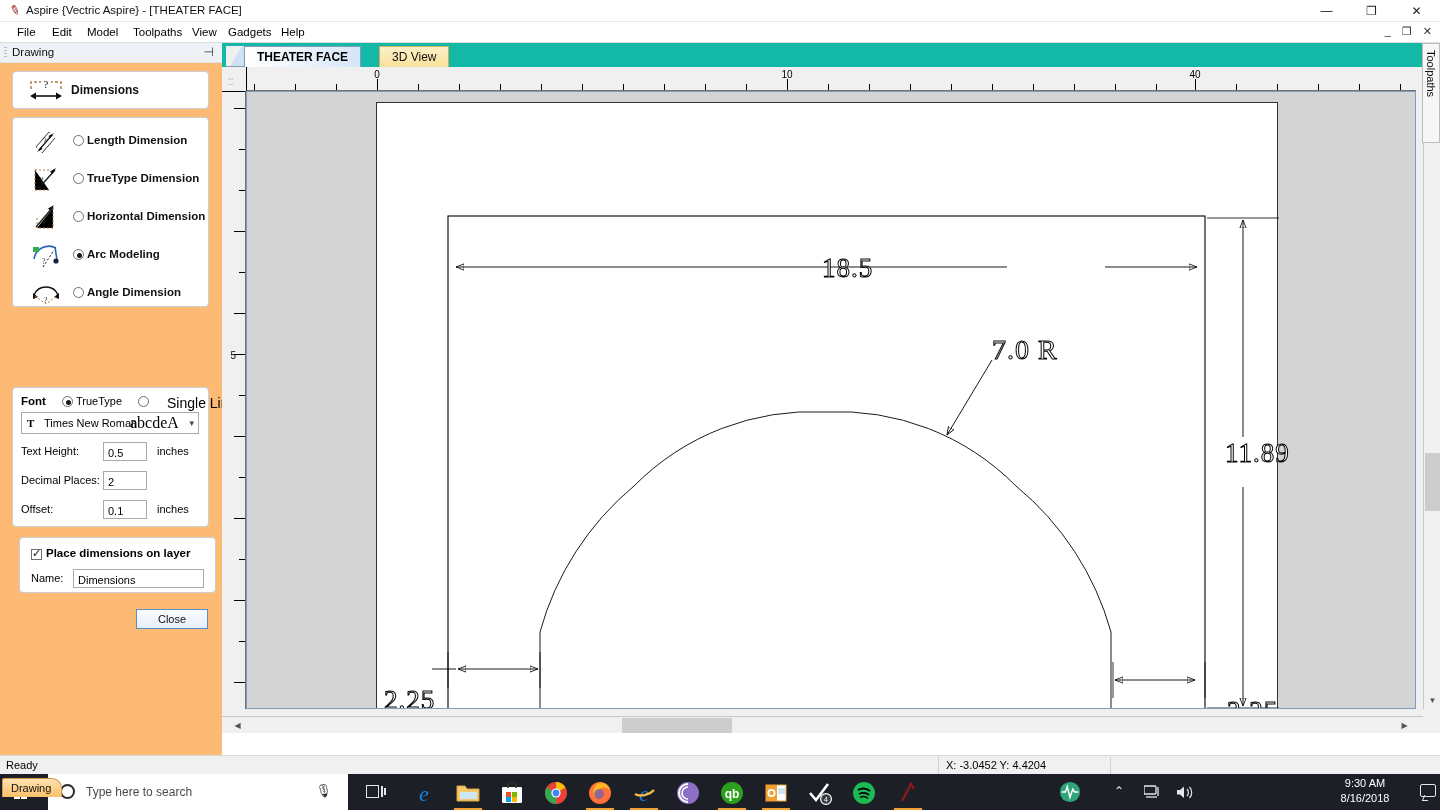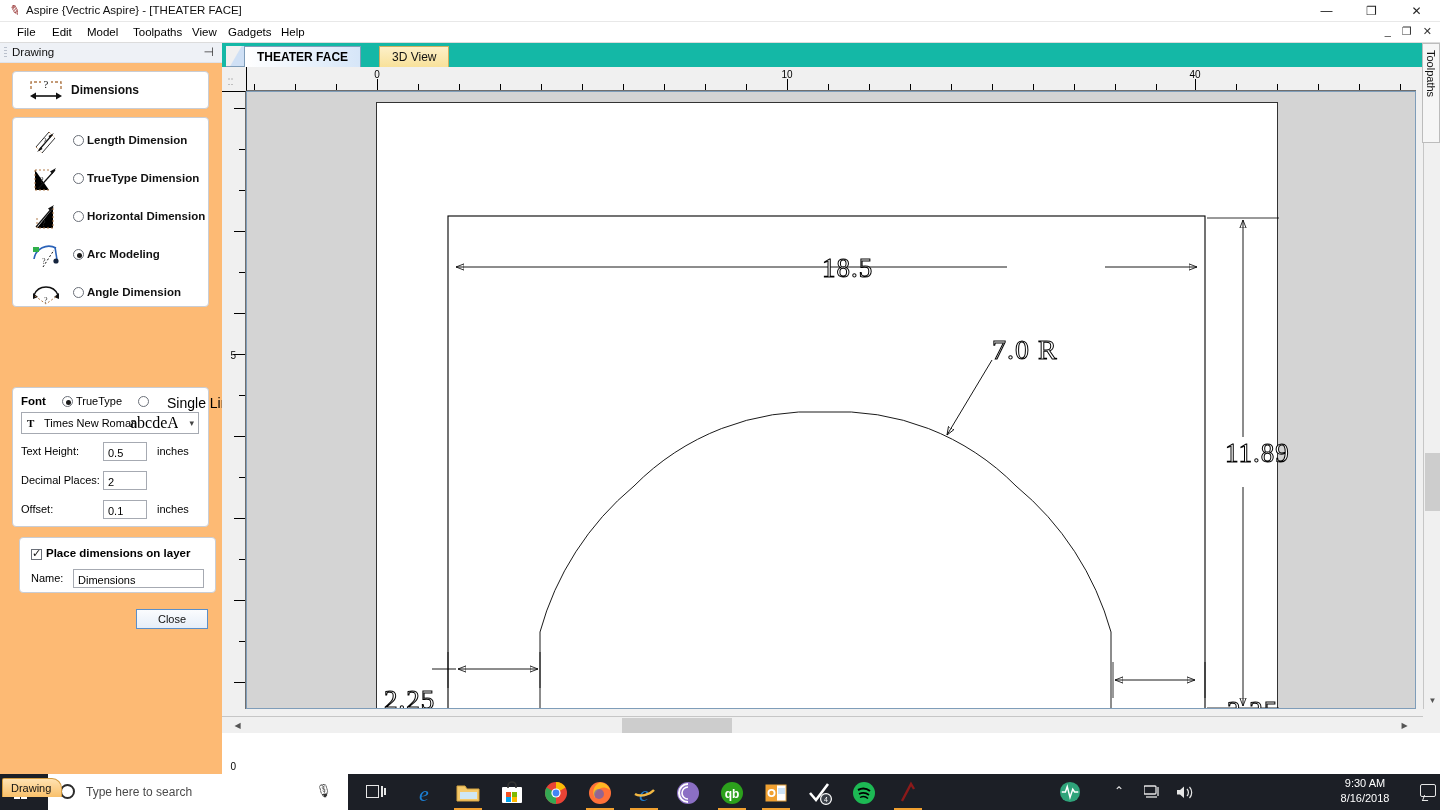--- a/index.html
+++ b/index.html
@@ -534,20 +534,26 @@
       <div class="sbtn lf">◀</div>
       <div class="thumb"></div>
       <div class="sbtn rt">▶</div>
     </div>
   </div>
 
   <div id="toolpaths-tab">
     <span>Toolpaths</span>
   </div>
 
+  <div class="statusbar">
+    <div class="ready">Ready</div>
+    <div class="sep" style="left:938px"></div>
+    <div class="coords">X: -3.0452 Y: 4.4204</div>
+    <div class="sep" style="left:1110px"></div>
+  </div>
 
   <div class="taskbar">
 
     <div id="start-button">
       <div class="winlogo">
           <i></i>
           <i></i>
           <i></i>
           <i></i>
         </div>

